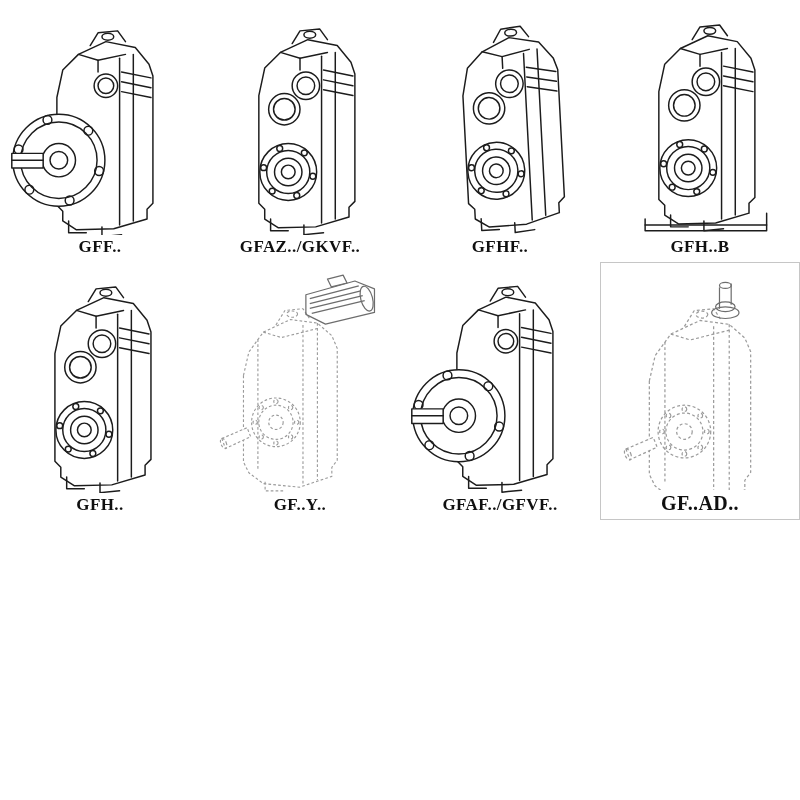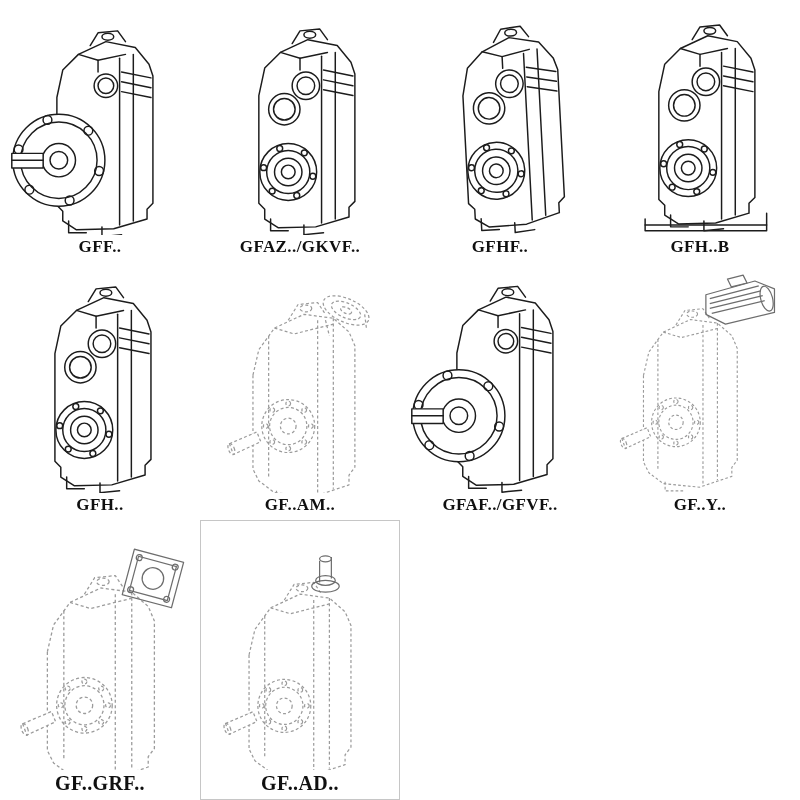--- a/index.html
+++ b/index.html
@@ -192,65 +192,43 @@
 
   <div class="cell">
     <svg width="196" height="226" viewBox="0 0 200 230">
       <g class="art" transform="translate(0,4)">
           <use href="#unit-bore"></use>
         </g>
     </svg>
     <span class="model-label">GFH..</span>
   </div>
 
-  <div class="cell">
-    <svg width="196" height="226" viewBox="0 0 200 230">
-      <g class="art-dash" transform="translate(6,14)">
+
+  <div class="cell">
+    <svg width="196" height="226" viewBox="0 0 200 230">
+      <g class="art-dash" transform="translate(0,22) scale(0.92)">
           <use href="#housing-dashed"></use>
         </g>
-      <g class="art-dash" transform="translate(14,4)">
-          <use href="#top-flange"></use>
-        </g>
-    </svg>
-    <span class="model-label">GF..AM..</span>
+      <g class="art-mid" transform="translate(10,2)">
+          <use href="#motor"></use>
+        </g>
+    </svg>
+    <span class="model-label">GF..Y..</span>
   </div>
 
   <div class="cell">
     <svg width="196" height="240" viewBox="0 0 200 234">
       <g class="art" transform="translate(2,8)">
           <use href="#unit-flange"></use>
         </g>
     </svg>
     <span class="model-label">GFAF../GFVF..</span>
   </div>
 
-  <div class="cell">
-    <svg width="196" height="226" viewBox="0 0 200 230">
-      <g class="art-dash" transform="translate(0,22) scale(0.92)">
-          <use href="#housing-dashed"></use>
-        </g>
-      <g class="art-mid" transform="translate(10,2)">
-          <use href="#motor"></use>
-        </g>
-    </svg>
-    <span class="model-label">GF..Y..</span>
-  </div>
-
-
-  <div class="cell big-label">
-    <svg width="196" height="240" viewBox="0 0 200 234">
-      <g class="art-dash" transform="translate(-2,18) scale(1.05)">
-          <use href="#housing-dashed"></use>
-        </g>
-      <g class="art-mid" transform="translate(18,4)">
-          <use href="#adapter"></use>
-        </g>
-    </svg>
-    <span class="model-label">GF..GRF..</span>
-  </div>
+
 
   <div class="cell big-label boxed">
     <svg width="196" height="240" viewBox="0 0 200 234">
       <g class="art-dash" transform="translate(2,26)">
           <use href="#housing-dashed"></use>
         </g>
       <g class="art-mid" transform="translate(14,14)">
           <use href="#vshaft"></use>
         </g>
     </svg>

